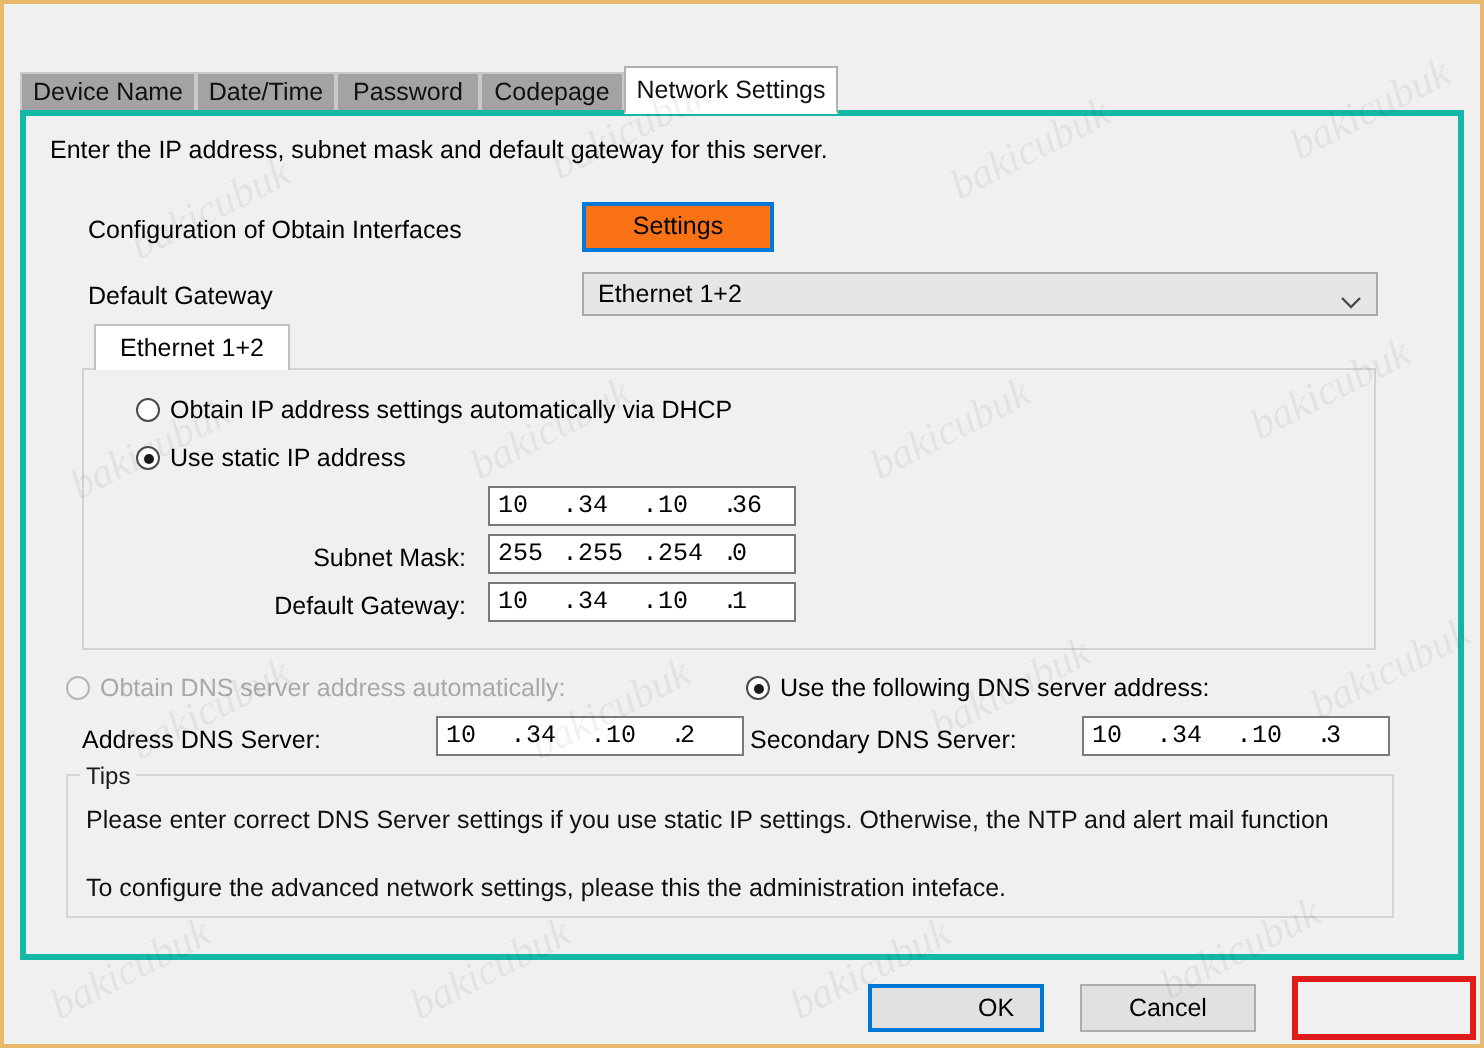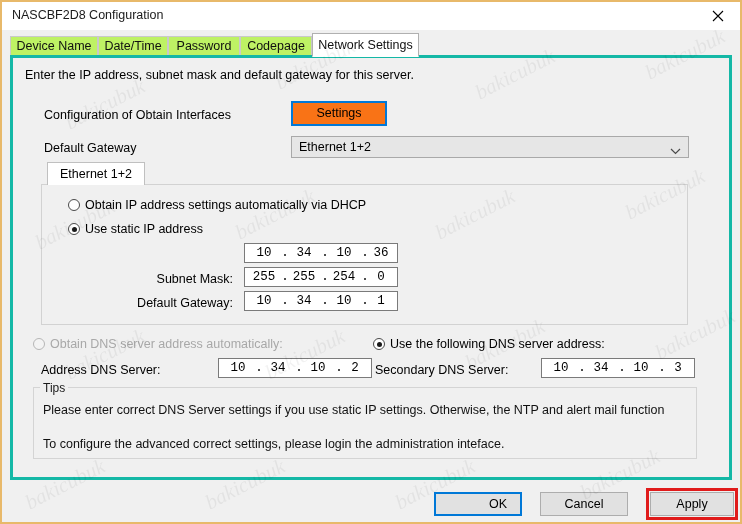--- a/index.html
+++ b/index.html
@@ -60,21 +60,21 @@
     left: 8px;
     top: 31px;
     width: 722px;
     height: 22px;
   }
   .tab {
     position: absolute;
     top: 3px;
     height: 19px;
     box-sizing: border-box;
-    background: #bef264;
+    background: #a3a3a3;
     border: 1px solid #c9c9c9;
     border-bottom: none;
     font-size: 12.5px;
     color: #101010;
     text-align: center;
     line-height: 18px;
     white-space: nowrap;
     cursor: default;
   }
   .tab.active {
@@ -239,21 +239,21 @@
     font-family: "Liberation Mono", monospace;
     font-size: 12.5px;
     color: #000;
     cursor: text;
     overflow: hidden;
   }
   .ipseg {
     position: absolute;
     top: 2px;
     width: 30px;
-    text-align: center;
+    text-align: left;
     font-family: "Liberation Mono", monospace;
     font-size: 12.5px;
   }
   .ipdot {
     position: absolute;
     top: 2px;
     width: 8px;
     text-align: center;
     font-family: "Liberation Mono", monospace;
     font-size: 12.5px;
@@ -323,30 +323,20 @@
     user-select: none;
     font-style: italic;
     z-index: 40;
   }
 </style>
 </head>
 <body>
 
 <div class="window">
 
-  <div class="titlebar">
-    <div class="title-text">NASCBF2D8 Configuration</div>
-    <div class="close-btn">
-      <span>
-        <svg width="12" height="12" viewBox="0 0 12 12">
-          <path d="M1,1 L11,11 M11,1 L1,11" stroke="#000" stroke-width="1.1" fill="none"></path>
-        </svg>
-      </span>
-    </div>
-  </div>
 
   <div class="tabstrip">
     <div class="tab" style="left:0px;width:88px;">Device Name</div>
     <div class="tab" style="left:88px;width:70px;">Date/Time</div>
     <div class="tab" style="left:158px;width:72px;">Password</div>
     <div class="tab" style="left:230px;width:72px;">Codepage</div>
     <div class="tab active" style="left:302px;width:107px;">Network Settings</div>
   </div>
 
   <div class="panel">
@@ -436,27 +426,26 @@
       <span class="ipseg" style="left:44px;">34</span>
       <span class="ipdot" style="left:76px;">.</span>
       <span class="ipseg" style="left:84px;">10</span>
       <span class="ipdot" style="left:116px;">.</span>
       <span class="ipseg" style="left:121px;">3</span>
     </div>
 
     <div class="tips-box"></div>
     <div class="tips-legend">Tips</div>
     <div class="tips-line" style="left:30px;top:345px;">Please enter correct DNS Server settings if you use static IP settings.  Otherwise, the NTP and alert mail function</div>
-    <div class="tips-line" style="left:30px;top:379px;">To configure the advanced correct settings, please login the administration inteface.</div>
+    <div class="tips-line" style="left:30px;top:379px;">To configure the advanced network settings, please this the administration inteface.</div>
 
   </div>
 
   <div class="btn focus" style="left:432px;top:490px;width:88px;">OK</div>
   <div class="btn" style="left:538px;top:490px;width:88px;">Cancel</div>
-  <div class="btn" style="left:648px;top:490px;width:84px;">Apply</div>
   <div class="red-annot" style="left:644px;top:486px;width:92px;height:32px;"></div>
 
   <div class="wm" style="left:60px;top:90px;">bakicubuk</div>
   <div class="wm" style="left:270px;top:50px;">bakicubuk</div>
   <div class="wm" style="left:470px;top:60px;">bakicubuk</div>
   <div class="wm" style="left:640px;top:40px;">bakicubuk</div>
   <div class="wm" style="left:30px;top:210px;">bakicubuk</div>
   <div class="wm" style="left:230px;top:200px;">bakicubuk</div>
   <div class="wm" style="left:430px;top:200px;">bakicubuk</div>
   <div class="wm" style="left:620px;top:180px;">bakicubuk</div>

